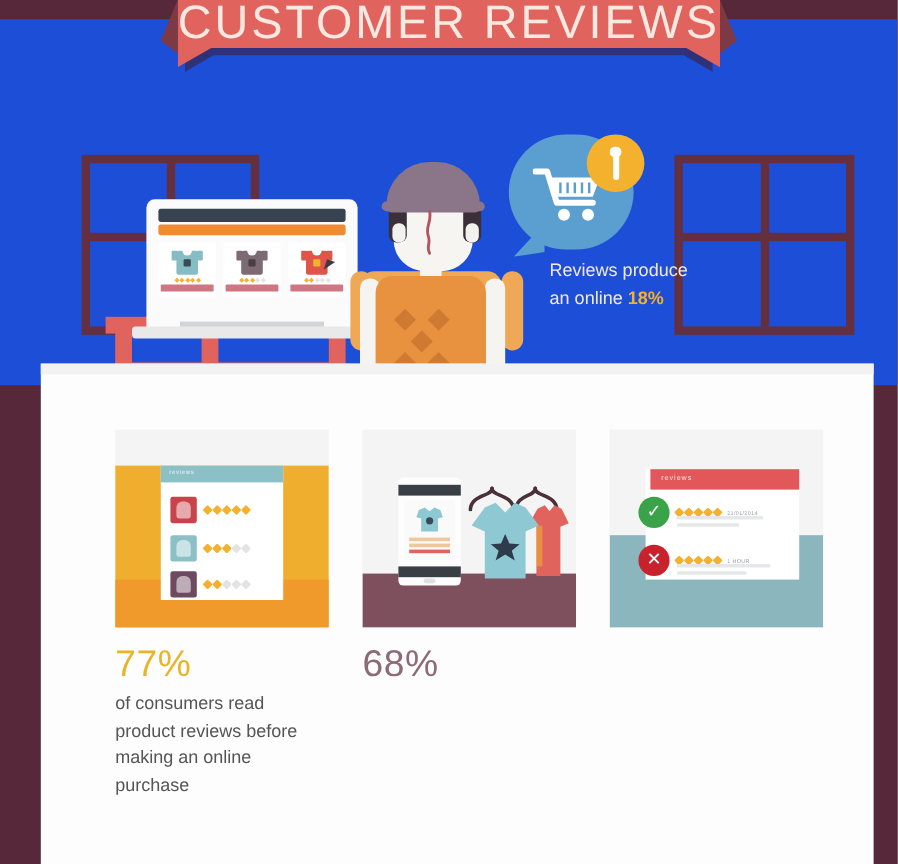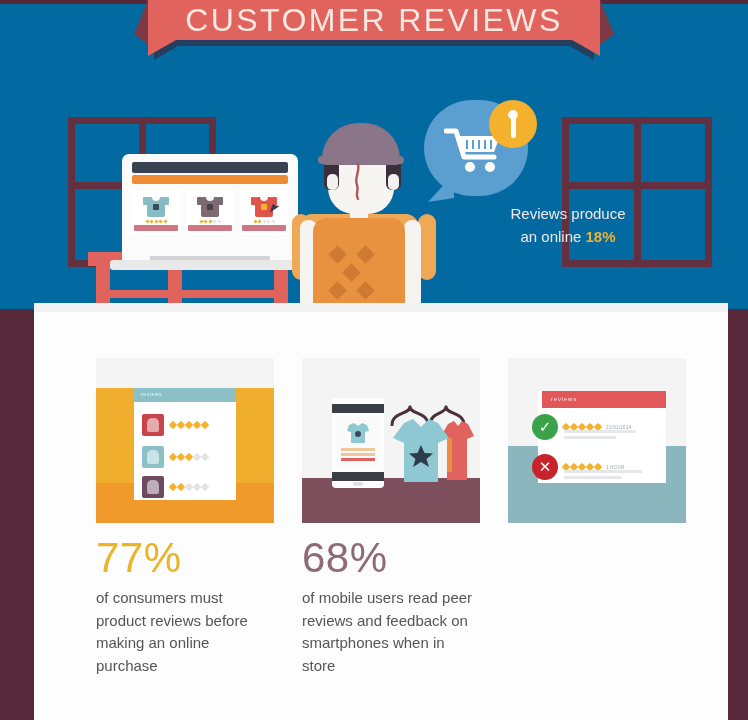--- a/index.html
+++ b/index.html
@@ -5,41 +5,41 @@
   html,body{margin:0;padding:0;}
   body{
     width:748px;height:720px;overflow:hidden;
     background:#56283a;
     font-family:"Liberation Sans","DejaVu Sans",sans-serif;
     position:relative;
   }
   #root{position:absolute;inset:0;background:#56283a;}
 
   
-  .hero{position:absolute;left:0;top:4px;width:748px;height:305px;background:#0369a1;overflow:hidden;text-align:center;}
+  .hero{position:absolute;left:0;top:16px;width:748px;height:305px;background:#1d4ed8;overflow:hidden;}
 
   
   .win{position:absolute;border:7px solid #64303f;box-sizing:border-box;}
   .win .mull-v{position:absolute;top:0;bottom:0;width:7px;background:#64303f;}
   .win .mull-h{position:absolute;left:0;right:0;height:7px;background:#64303f;}
   #win-left{left:68px;top:113px;width:148px;height:150px;}
   #win-left .mull-v{left:calc(50% - 3.5px);}
   #win-left .mull-h{top:58px;}
   #win-right{left:562px;top:113px;width:150px;height:150px;}
   #win-right .mull-v{left:calc(50% - 3.5px);}
   #win-right .mull-h{top:58px;}
 
   
   .ribbon-wrap{position:absolute;left:148px;top:0;width:452px;height:60px;}
   .ribbon-shadow{position:absolute;left:6px;top:6px;width:440px;height:54px;background:#3e1c2a;opacity:.55;
      clip-path:polygon(0 0,440px 0,440px 54px,416px 40px,24px 40px,0 54px);}
   .ribbon{position:absolute;left:0;top:0;width:452px;height:56px;background:#e0645d;
      clip-path:polygon(0 0, 452px 0, 452px 56px, 424px 40px, 28px 40px, 0 56px);
      display:flex;align-items:flex-start;justify-content:center;}
-  .ribbon-title{color:#fbe8e1;font-size:32px;letter-spacing:2.4px;font-weight:400;line-height:40px;white-space:nowrap;}
+  .ribbon-title{color:#fbe8e1;font-size:39px;letter-spacing:2.4px;font-weight:400;line-height:40px;white-space:nowrap;}
   .ribbon-tail{position:absolute;top:0;width:16px;height:46px;background:#7d3a44;}
   #tail-l{left:-14px;clip-path:polygon(14px 0,16px 0,16px 46px,0 34px);}
   #tail-r{right:-14px;clip-path:polygon(0 0,2px 0,16px 34px,0 46px);}
 
   
   .desk-top{position:absolute;left:88px;top:248px;width:222px;height:14px;background:#e0645d;}
   .desk-leg{position:absolute;width:14px;height:48px;background:#e0645d;top:260px;}
   #leg-a{left:96px;} #leg-b{left:168px;} #leg-c{left:274px;}
   .desk-rail{position:absolute;left:96px;top:286px;width:192px;height:8px;background:#e0645d;}
 
@@ -134,21 +134,21 @@
   .a3-head{position:absolute;left:34px;top:33px;width:124px;height:17px;background:#e2575a;}
   .a3-head span{position:absolute;left:9px;top:5px;font-size:6px;color:#fde3e3;letter-spacing:.8px;}
   .a3-row{position:absolute;left:24px;display:flex;align-items:center;gap:5px;}
   .mark{width:26px;height:26px;border-radius:13px;position:relative;}
   .mark.ok{background:#3aa349;} .mark.no{background:#c8232c;}
   .mark .glyph{position:absolute;color:#fff;font-size:15px;font-weight:bold;left:0;right:0;text-align:center;top:4px;line-height:17px;}
   .a3-meta{font-size:4.5px;color:#9aa0a6;letter-spacing:.3px;}
   .a3-lines{position:absolute;left:56px;}
   .a3-lines i{display:block;height:3px;background:#e6e7e8;margin-bottom:3px;border-radius:1px;}
 
-  .stat{font-size:42px;margin:14px 0 8px;letter-spacing:.5px;line-height:1;}
+  .stat{font-size:31px;margin:14px 0 8px;letter-spacing:.5px;line-height:1;}
   .cap{font-size:15px;line-height:22.5px;color:#555;}
 
   .s1{color:#e9b427;} .s2{color:#8d6a76;} .s3{color:#8ec2c6;}
 </style>
 </head>
 <body>
 
 <div id="root">
 
   <div class="hero">
@@ -323,21 +323,21 @@
             <div class="stars">
                 <b></b>
                 <b></b>
                 <b class="off"></b>
                 <b class="off"></b>
                 <b class="off"></b>
               </div>
           </div>
         </div>
         <div class="stat s1">77%</div>
-        <div class="cap">of consumers must product reviews before making an online purchase</div>
+        <div class="cap">of consumers read product reviews before making an online purchase</div>
       </div>
 
       <div class="col">
         <div class="art">
           <div class="a2-floor"></div>
           <div class="phone">
             <div class="bar t"></div>
               <div class="bar b"></div>
             <div class="sc"></div>
             <svg class="psh" viewBox="0 0 26 22">
@@ -360,21 +360,20 @@
           <svg style="position:absolute;left:138px;top:62px;width:36px;height:62px" viewBox="0 0 36 62">
             <path d="M8 4 L14 1 L18 6 L22 1 L28 4 L34 16 L27 19 L27 60 L7 60 L7 19 L1 16 Z" fill="#e0645d"></path>
             <rect x="7" y="18" width="5" height="34" fill="#f3b12e" opacity=".55"></rect>
           </svg>
           <svg style="position:absolute;left:88px;top:60px;width:62px;height:66px" viewBox="0 0 62 66">
             <path d="M14 5 L23 1 L31 9 L39 1 L48 5 L59 20 L48 25 L48 64 L14 64 L14 25 L3 20 Z" fill="#8ec8d2"></path>
             <path d="M31 27 L34.5 35 L43 35.5 L36.5 41 L39 49 L31 44 L23 49 L25.5 41 L19 35.5 L27.5 35 Z" fill="#2d3b4a"></path>
           </svg>
         </div>
         <div class="stat s2">68%</div>
-        <div class="cap">of mobile users read peer reviews and feedback on smartphones when in store</div>
       </div>
 
       <div class="col">
         <div class="art">
           <div class="a3-top"></div>
             <div class="a3-bot"></div>
           <div class="a3-panel"></div>
           <div class="a3-head">
             <span>reviews</span>
           </div>

